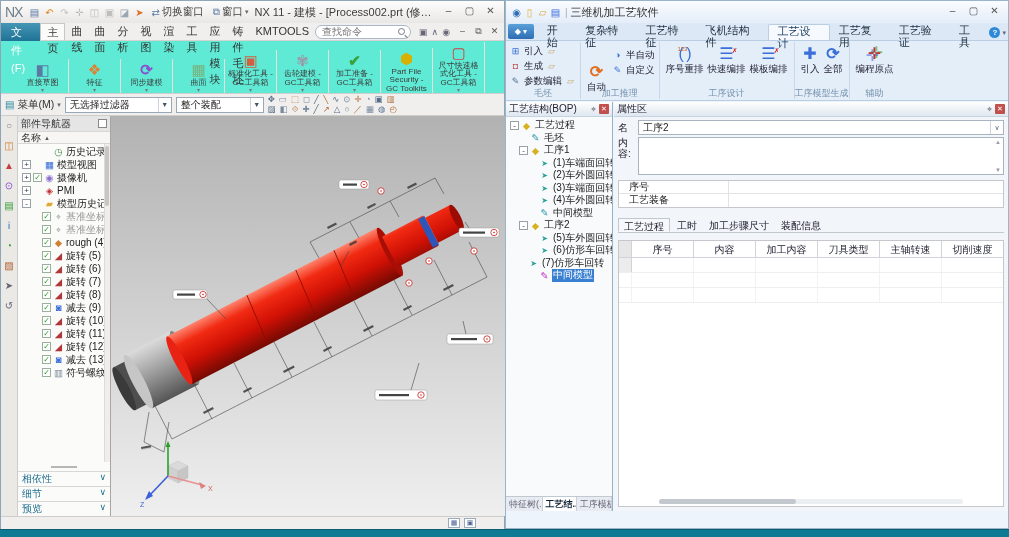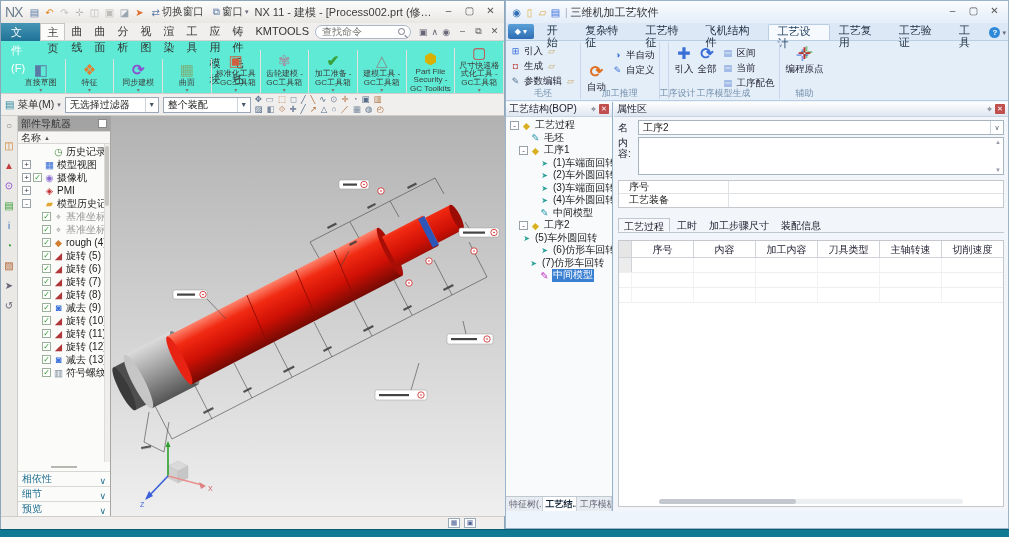--- a/index.html
+++ b/index.html
@@ -66,38 +66,38 @@
   .icon-modtool::before{content:"△";color:#8a8a8a}
   .icon-security::before{content:"⬢";color:#d8b000}
   .icon-dimfmt::before{content:"▢";color:#cc4444}
   
   .trow{height:22px;display:flex;align-items:center;gap:4px;background:#f0efed;border-bottom:1px solid #cfcdc9;padding:0 4px}
   .menuM{display:flex;align-items:center;gap:3px;font-size:10.5px;color:#333}
   .menuM .g{color:#2b8aa0;font-size:10px}
   .combo{display:flex;align-items:center;background:#fff;border:1px solid #98a8b8;height:16px;font-size:10px;color:#222}
   .combo .cv{flex:1;padding-left:4px;white-space:nowrap;overflow:hidden}
   .combo .ca{width:13px;text-align:center;color:#456;border-left:1px solid #ccd5dd;font-size:7px;line-height:14px}
-  #filtercombo{width:94px}#scopecombo{width:88px}
+  #filtercombo{width:107px}#scopecombo{width:88px}
   .minis{display:flex;flex-direction:column;gap:1px;overflow:hidden;flex:1}
   .minirow{display:flex;gap:4px}
   .minirow span{font-size:8.5px;line-height:9px;color:#566d8a}
   .minirow span:nth-child(even){color:#7a8aa0}
   .minirow span:nth-child(3n){color:#b07040}
   
   .resbar{position:absolute;left:0;top:115px;width:17px;height:400px;background:#ebe9e6;border-right:1px solid #cfcdc9;
           display:flex;flex-direction:column;align-items:center;padding-top:5px;gap:10px}
   .resbar span{font-size:10px;line-height:10px}
   .resbar span:nth-child(1){color:#888}.resbar span:nth-child(2){color:#d08030}
   .resbar span:nth-child(3){color:#c04040}.resbar span:nth-child(4){color:#8b4fd0}
   .resbar span:nth-child(5){color:#3aa03a}.resbar span:nth-child(6){color:#2e6db4}
   .resbar span:nth-child(7){color:#3aa03a}.resbar span:nth-child(8){color:#b06030}
   .resbar span:nth-child(9){color:#667}.resbar span:nth-child(10){color:#667}
   .navpanel{position:absolute;left:17px;top:115px;width:93px;height:400px;background:#fbfbfa;
             border-right:1px solid #a8a6a3;display:flex;flex-direction:column;font-size:10px}
-  .ptitle{height:15px;display:flex;align-items:center;padding:0 3px;color:#333;background:#a3a3a3;flex:none}
+  .ptitle{height:15px;display:flex;align-items:center;padding:0 3px;color:#333;background:#e5e5e5;flex:none}
   .ptitle .sq{margin-left:auto;width:9px;height:9px;border:1px solid #888;background:#fff;font-size:7px;line-height:8px;text-align:center;color:#666}
   .colhdr{height:13px;border-top:1px solid #d9d7d4;border-bottom:1px solid #d9d7d4;display:flex;align-items:center;
           padding:0 3px;gap:3px;color:#333;background:#f7f6f4;flex:none}
   .sort{font-size:6px;color:#555}
   .ntree{flex:1;overflow:hidden;padding-top:1px;position:relative}
   .nitem{display:flex;align-items:center;gap:2px;height:13px;white-space:nowrap;overflow:hidden}
   .exp{width:9px;height:9px;border:1px solid #98a0a8;background:#fff;font-size:8px;line-height:7px;text-align:center;color:#334;flex:none}
   .exp:empty{visibility:hidden}
   .chk{width:9px;height:9px;border:1px solid #9ab09a;background:#fff;font-size:8px;line-height:8px;text-align:center;color:#2a9a2a;flex:none;visibility:hidden}
   .chk.check{visibility:visible}
@@ -111,21 +111,21 @@
   .icon-folder::before{content:"▰";color:#e0a830}
   .icon-csys::before{content:"⌖";color:#999}
   .icon-rough::before{content:"◆";color:#d08030}
   .icon-rev::before{content:"◢";color:#b03838}
   .icon-sub::before{content:"◙";color:#3a6fd8}
   .icon-thread::before{content:"▥";color:#7a8a99}
   .scrolltrack{position:absolute;right:0;top:0;width:6px;height:100%;background:#efeeec;border-left:1px solid #dddbd8}
   .scrollthumb{position:absolute;right:1px;top:2px;width:4px;height:60px;background:#c8c6c2;border-radius:2px}
   .nsplit{height:9px;display:flex;align-items:center;justify-content:center;flex:none}
   .nsplit::before{content:"";width:26px;height:2px;background:#b8b6b3}
-  .nsec{height:15px;border-top:1px solid #d9d7d4;display:flex;align-items:flex-end;padding:0 4px;color:#1f6f8f;flex:none;font-size:10px}
+  .nsec{height:15px;border-top:1px solid #d9d7d4;display:flex;align-items:flex-start;padding:0 4px;color:#1f6f8f;flex:none;font-size:10px}
   .nsec .chev{margin-left:auto;color:#1f6f8f;font-size:9px}
   .viewport{position:absolute;left:110px;top:115px;width:395px;height:400px;overflow:hidden}
   .nxbottom{position:absolute;left:0;top:515px;width:503px;height:13px;background:#f0efed;border-top:1px solid #cfcdc9;
             display:flex;align-items:center;justify-content:flex-end;gap:4px;padding-right:28px}
   .bic{width:12px;height:10px;border:1px solid #9ab;background:#fff;font-size:7px;line-height:8px;text-align:center;color:#569}
   
   .ctabs{height:18px;display:flex;align-items:flex-end;background:#dce8f5;border-bottom:1px solid #b9cde3;padding:0 2px;gap:1px}
   .appbtn{width:26px;height:15px;background:linear-gradient(#5aa0d8,#2e6db4);border-radius:2px;color:#fff;
           text-align:center;font-size:8px;line-height:15px;margin:0 4px 1px 0}
   .ctab{padding:0 8px;height:16px;line-height:12px;color:#234;font-size:11px}
@@ -298,25 +298,20 @@
         <span class="rcaret">▾</span>
       </div>
         <div class="rbtn">
         <span class="icon ricon icon-gearmod"></span>
         <span class="rlabel">齿轮建模 - GC工具箱</span>
         <span class="rcaret">▾</span>
       </div>
         <div class="rbtn">
         <span class="icon ricon icon-machprep"></span>
         <span class="rlabel">加工准备 - GC工具箱</span>
-        <span class="rcaret">▾</span>
-      </div>
-        <div class="rbtn">
-        <span class="icon ricon icon-modtool"></span>
-        <span class="rlabel">建模工具 - GC工具箱</span>
         <span class="rcaret">▾</span>
       </div>
         <div class="rbtn">
         <span class="icon ricon icon-security"></span>
         <span class="rlabel">Part File Security - GC Toolkits</span>
 
       </div>
         <div class="rbtn">
         <span class="icon ricon icon-dimfmt"></span>
         <span class="rlabel">尺寸快速格式化工具 - GC工具箱</span>
@@ -734,47 +729,47 @@
             <span>半自动</span>
           </div>
             <div class="hbtn">
             <span class="icon sic icon-custom"></span>
             <span>自定义</span>
           </div>
           </div>
         <span class="glabel">加工推理</span>
       </div>
       <div class="cgroup">
+        <div style="display:flex">
+
+        <div class="bigbtn">
+            <span class="icon bicon icon-renum"></span>
+            <span>序号重排</span>
+          </div>
+            <div class="bigbtn">
+            <span class="icon bicon icon-quick"></span>
+            <span>快速编排</span>
+          </div>
+            <div class="bigbtn">
+            <span class="icon bicon icon-tmpl"></span>
+            <span>模板编排</span>
+          </div>
+          </div>
         <span class="glabel">工序设计</span>
       </div>
       <div class="cgroup">
         <div style="display:flex">
 
         <div class="bigbtn">
             <span class="icon bicon icon-imp2"></span>
             <span>引入</span>
           </div>
             <div class="bigbtn">
             <span class="icon bicon icon-all"></span>
             <span>全部</span>
-          </div>
-          </div>
-        <div class="vlist" style="margin-top:2px">
-
-        <div class="hbtn">
-            <span class="icon sic icon-range"></span>
-            <span>区间</span>
-          </div>
-            <div class="hbtn">
-            <span class="icon sic icon-cur"></span>
-            <span>当前</span>
-          </div>
-            <div class="hbtn">
-            <span class="icon sic icon-color"></span>
-            <span>工序配色</span>
           </div>
           </div>
         <span class="glabel">工序模型生成</span>
       </div>
       <div class="cgroup" style="border-right:0">
         <div class="bigbtn">
           <span class="icon bicon icon-origin"></span>
           <span>编程原点</span>
         </div>
         <span class="glabel">辅助</span>
@@ -829,21 +824,21 @@
             <div class="titem" style="padding-left: 22px;">
             <span class="exp"></span>
             <span class="icon nicon icon-pen"></span>
             <span class="nlabel">中间模型</span>
           </div>
             <div class="titem" style="padding-left: 13px;">
             <span class="exp">-</span>
             <span class="icon nicon icon-cube"></span>
             <span class="nlabel">工序2</span>
           </div>
-            <div class="titem" style="padding-left: 4px;">
+            <div class="titem" style="padding-left: 22px;">
             <span class="exp"></span>
             <span class="icon nicon icon-op"></span>
             <span class="nlabel">(5)车外圆回转</span>
           </div>
             <div class="titem" style="padding-left: 22px;">
             <span class="exp"></span>
             <span class="icon nicon icon-op"></span>
             <span class="nlabel">(6)仿形车回转</span>
           </div>
             <div class="titem" style="padding-left: 11px;">

